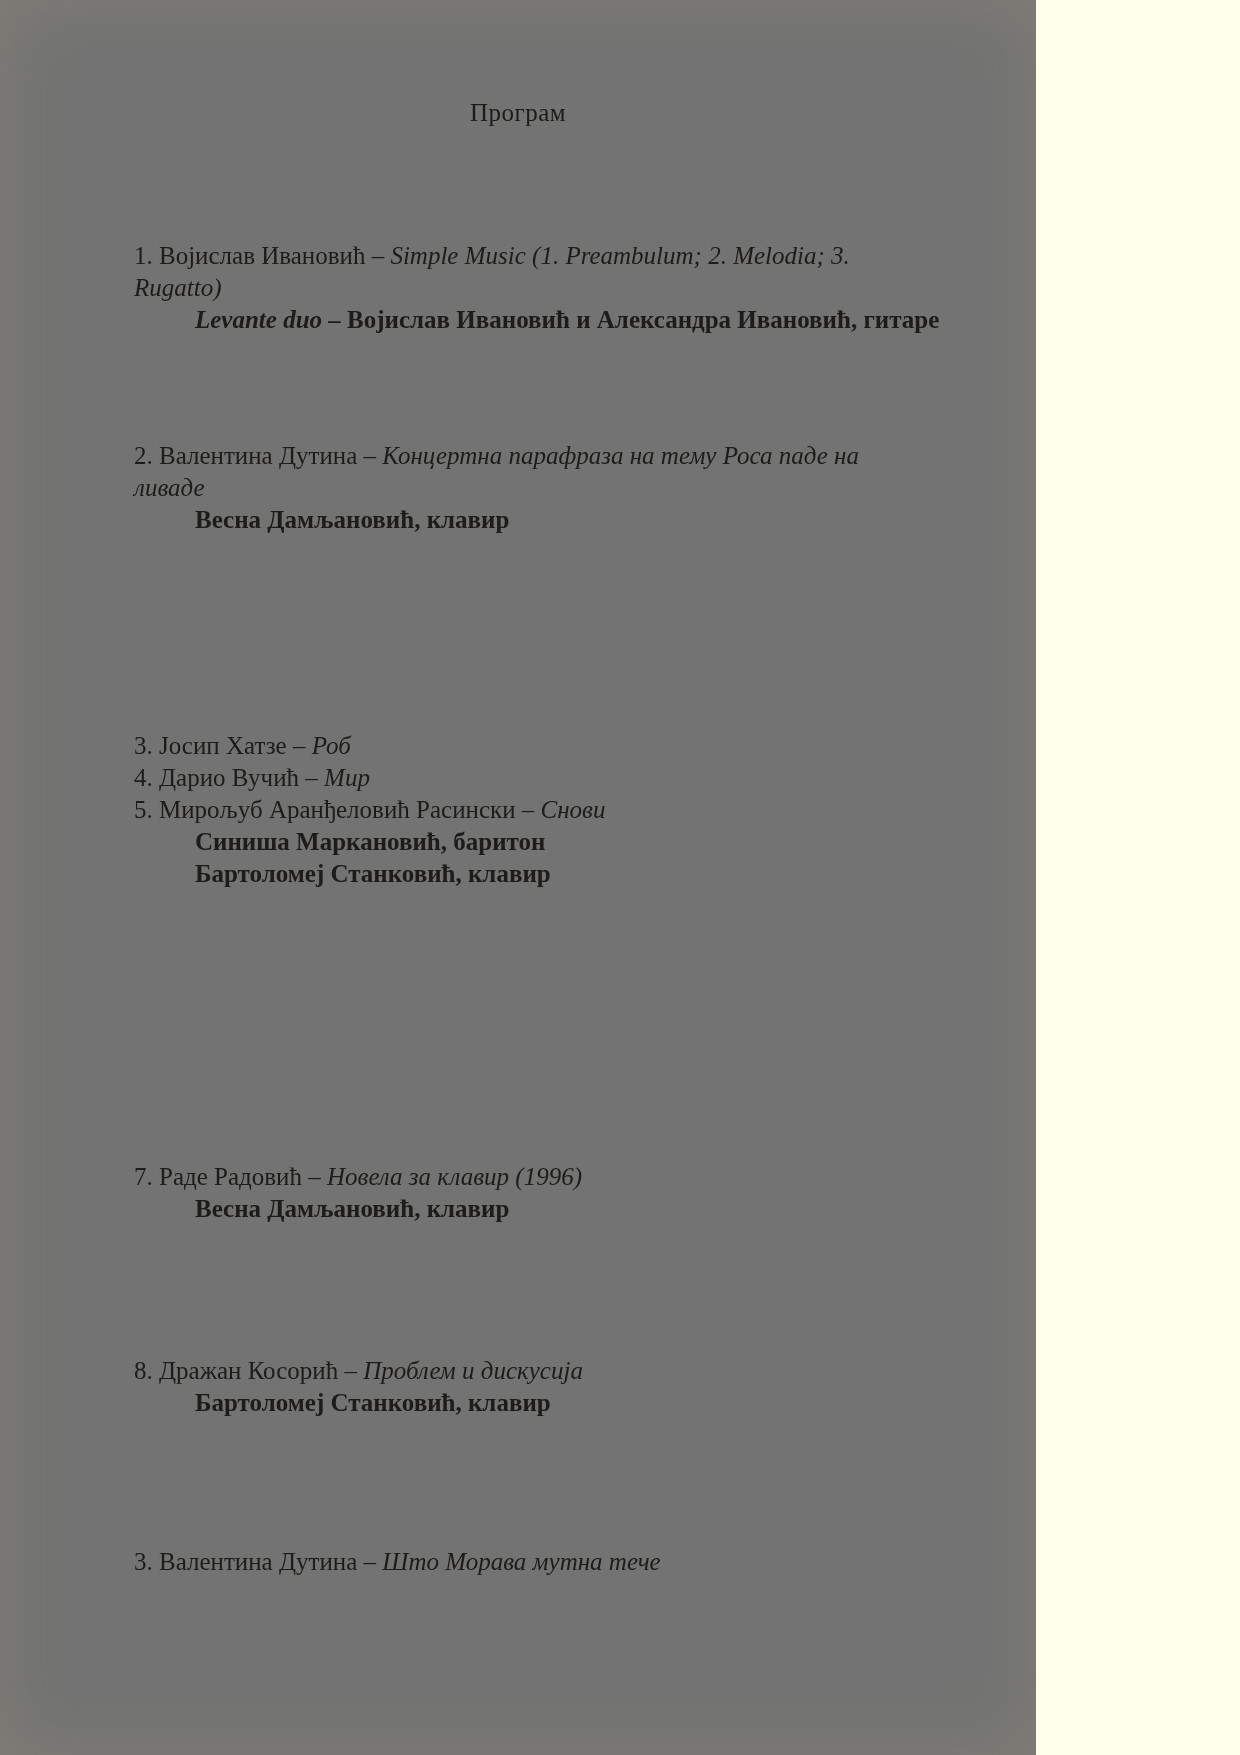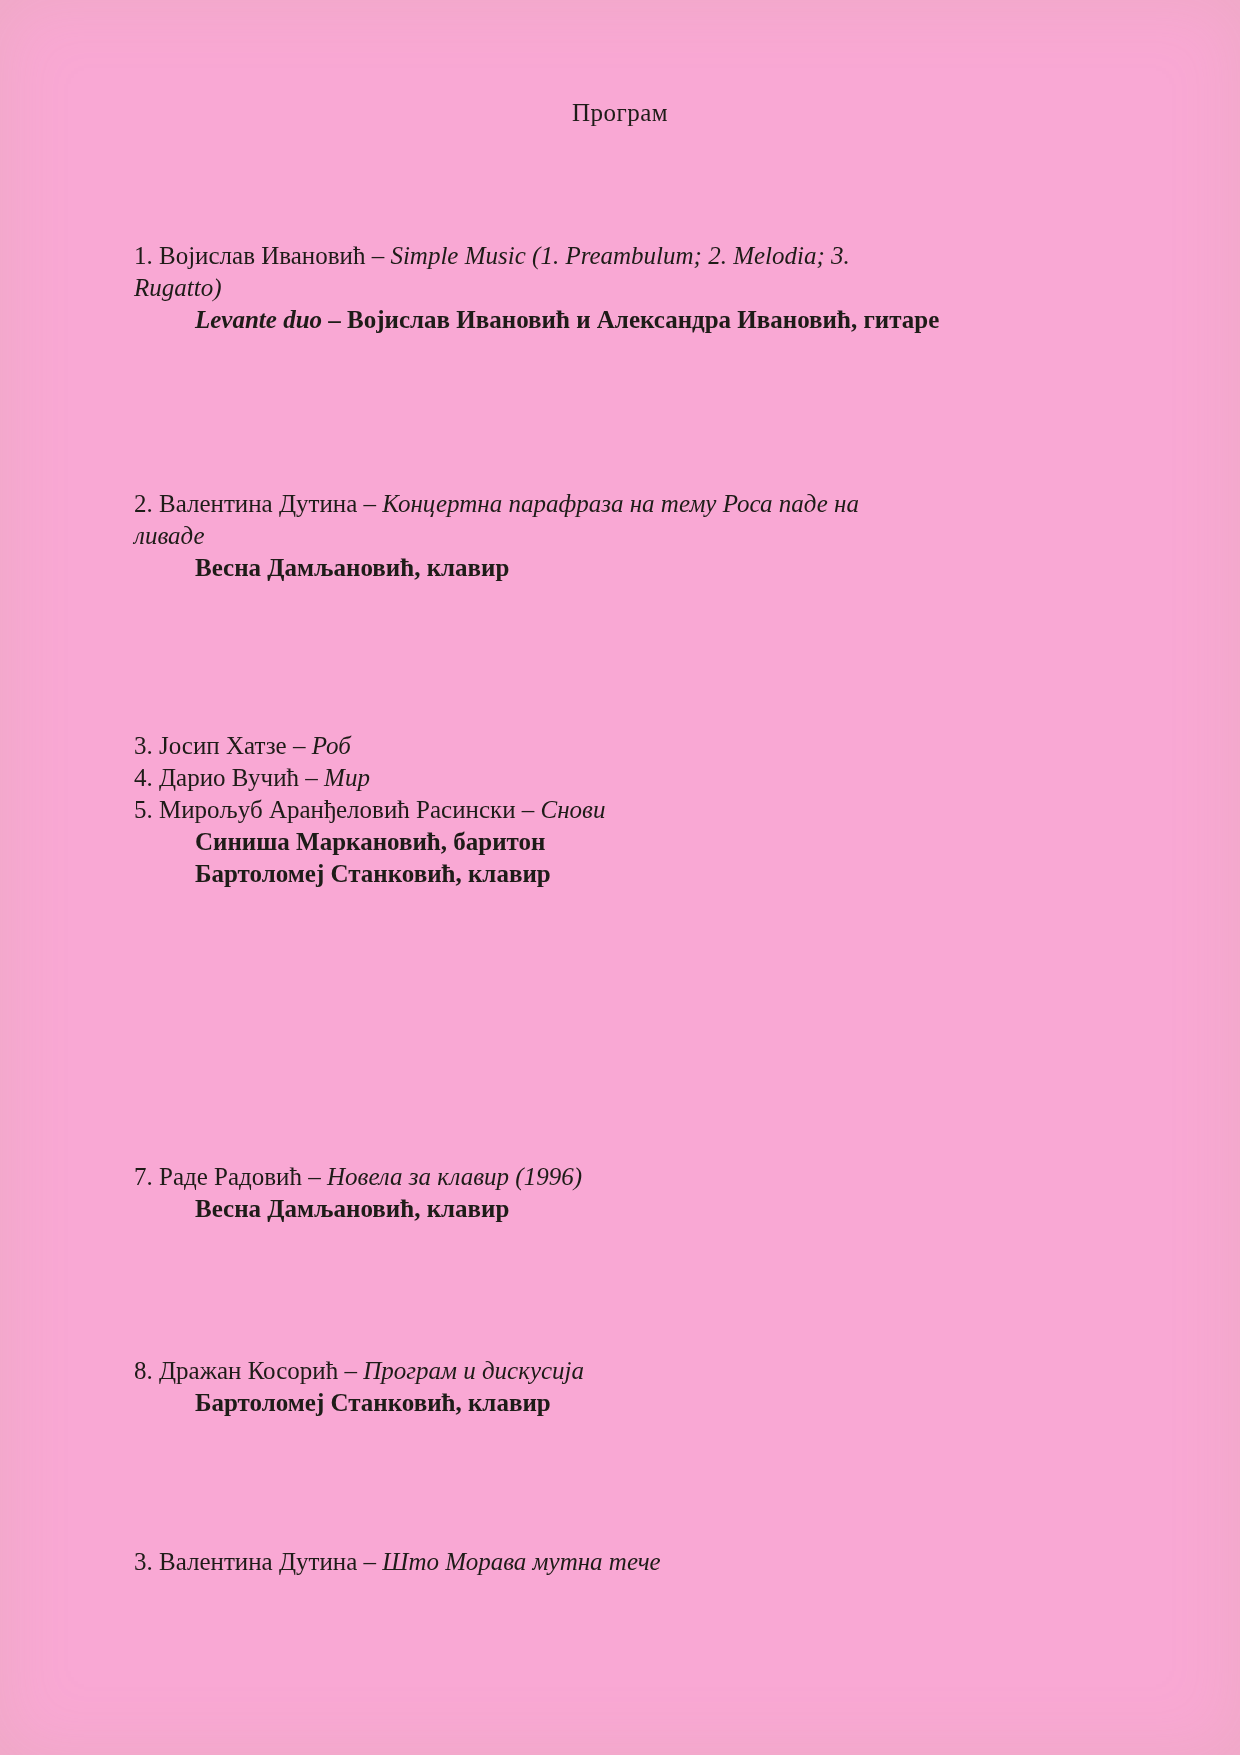--- a/index.html
+++ b/index.html
@@ -2,23 +2,23 @@
 <html><head>
 <meta charset="utf-8">
 <style>
   html, body {
     margin: 0;
     padding: 0;
     background: #fffee9;
   }
   .page {
     position: relative;
-    width: 1240px;
+    width: 1036px;
     height: 1755px;
-    background: #f9a8d4;
+    background: #737373;
     box-shadow: inset 0 0 70px rgba(190, 180, 130, 0.18);
     font-family: "Liberation Serif", "DejaVu Serif", serif;
     font-size: 25px;
     line-height: 32px;
     color: #1e1c18;
     overflow: hidden;
   }
   .title {
     position: absolute;
     top: 97px;
@@ -53,42 +53,42 @@
 <div class="page">
 
   <h1 class="title">Програм</h1>
 
   <section class="block" style="top:240px">
     <div class="line"><span>1. Војислав Ивановић – </span><em>Simple Music (1. Preambulum; 2. Melodia; 3.</em></div>
     <div class="line"><em>Rugatto)</em></div>
     <div class="line indent"><em>Levante duo</em><span> – Војислав Ивановић и Александра Ивановић, гитаре</span></div>
   </section>
 
-  <section class="block" style="top:488px">
+  <section class="block" style="top:440px">
     <div class="line"><span>2. Валентина Дутина – </span><em>Концертна парафраза на тему Роса паде на</em></div>
     <div class="line"><em>ливаде</em></div>
     <div class="line indent">Весна Дамљановић, клавир</div>
   </section>
 
   <section class="block" style="top:730px">
     <div class="line"><span>3. Јосип Хатзе – </span><em>Роб</em></div>
     <div class="line"><span>4. Дарио Вучић – </span><em>Мир</em></div>
     <div class="line"><span>5. Мирољуб Аранђеловић Расински – </span><em>Снови</em></div>
     <div class="line indent">Синиша Маркановић, баритон</div>
     <div class="line indent">Бартоломеј Станковић, клавир</div>
   </section>
 
 
   <section class="block" style="top:1161px">
     <div class="line"><span>7. Раде Радовић – </span><em>Новела за клавир (1996)</em></div>
     <div class="line indent">Весна Дамљановић, клавир</div>
   </section>
 
   <section class="block" style="top:1355px">
-    <div class="line"><span>8. Дражан Косорић – </span><em>Програм и дискусија</em></div>
+    <div class="line"><span>8. Дражан Косорић – </span><em>Проблем и дискусија</em></div>
     <div class="line indent">Бартоломеј Станковић, клавир</div>
   </section>
 
   <section class="block" style="top:1546px">
     <div class="line"><span>3. Валентина Дутина – </span><em>Што Морава мутна тече</em></div>
   </section>
 
 </div>
 
 </body></html>

